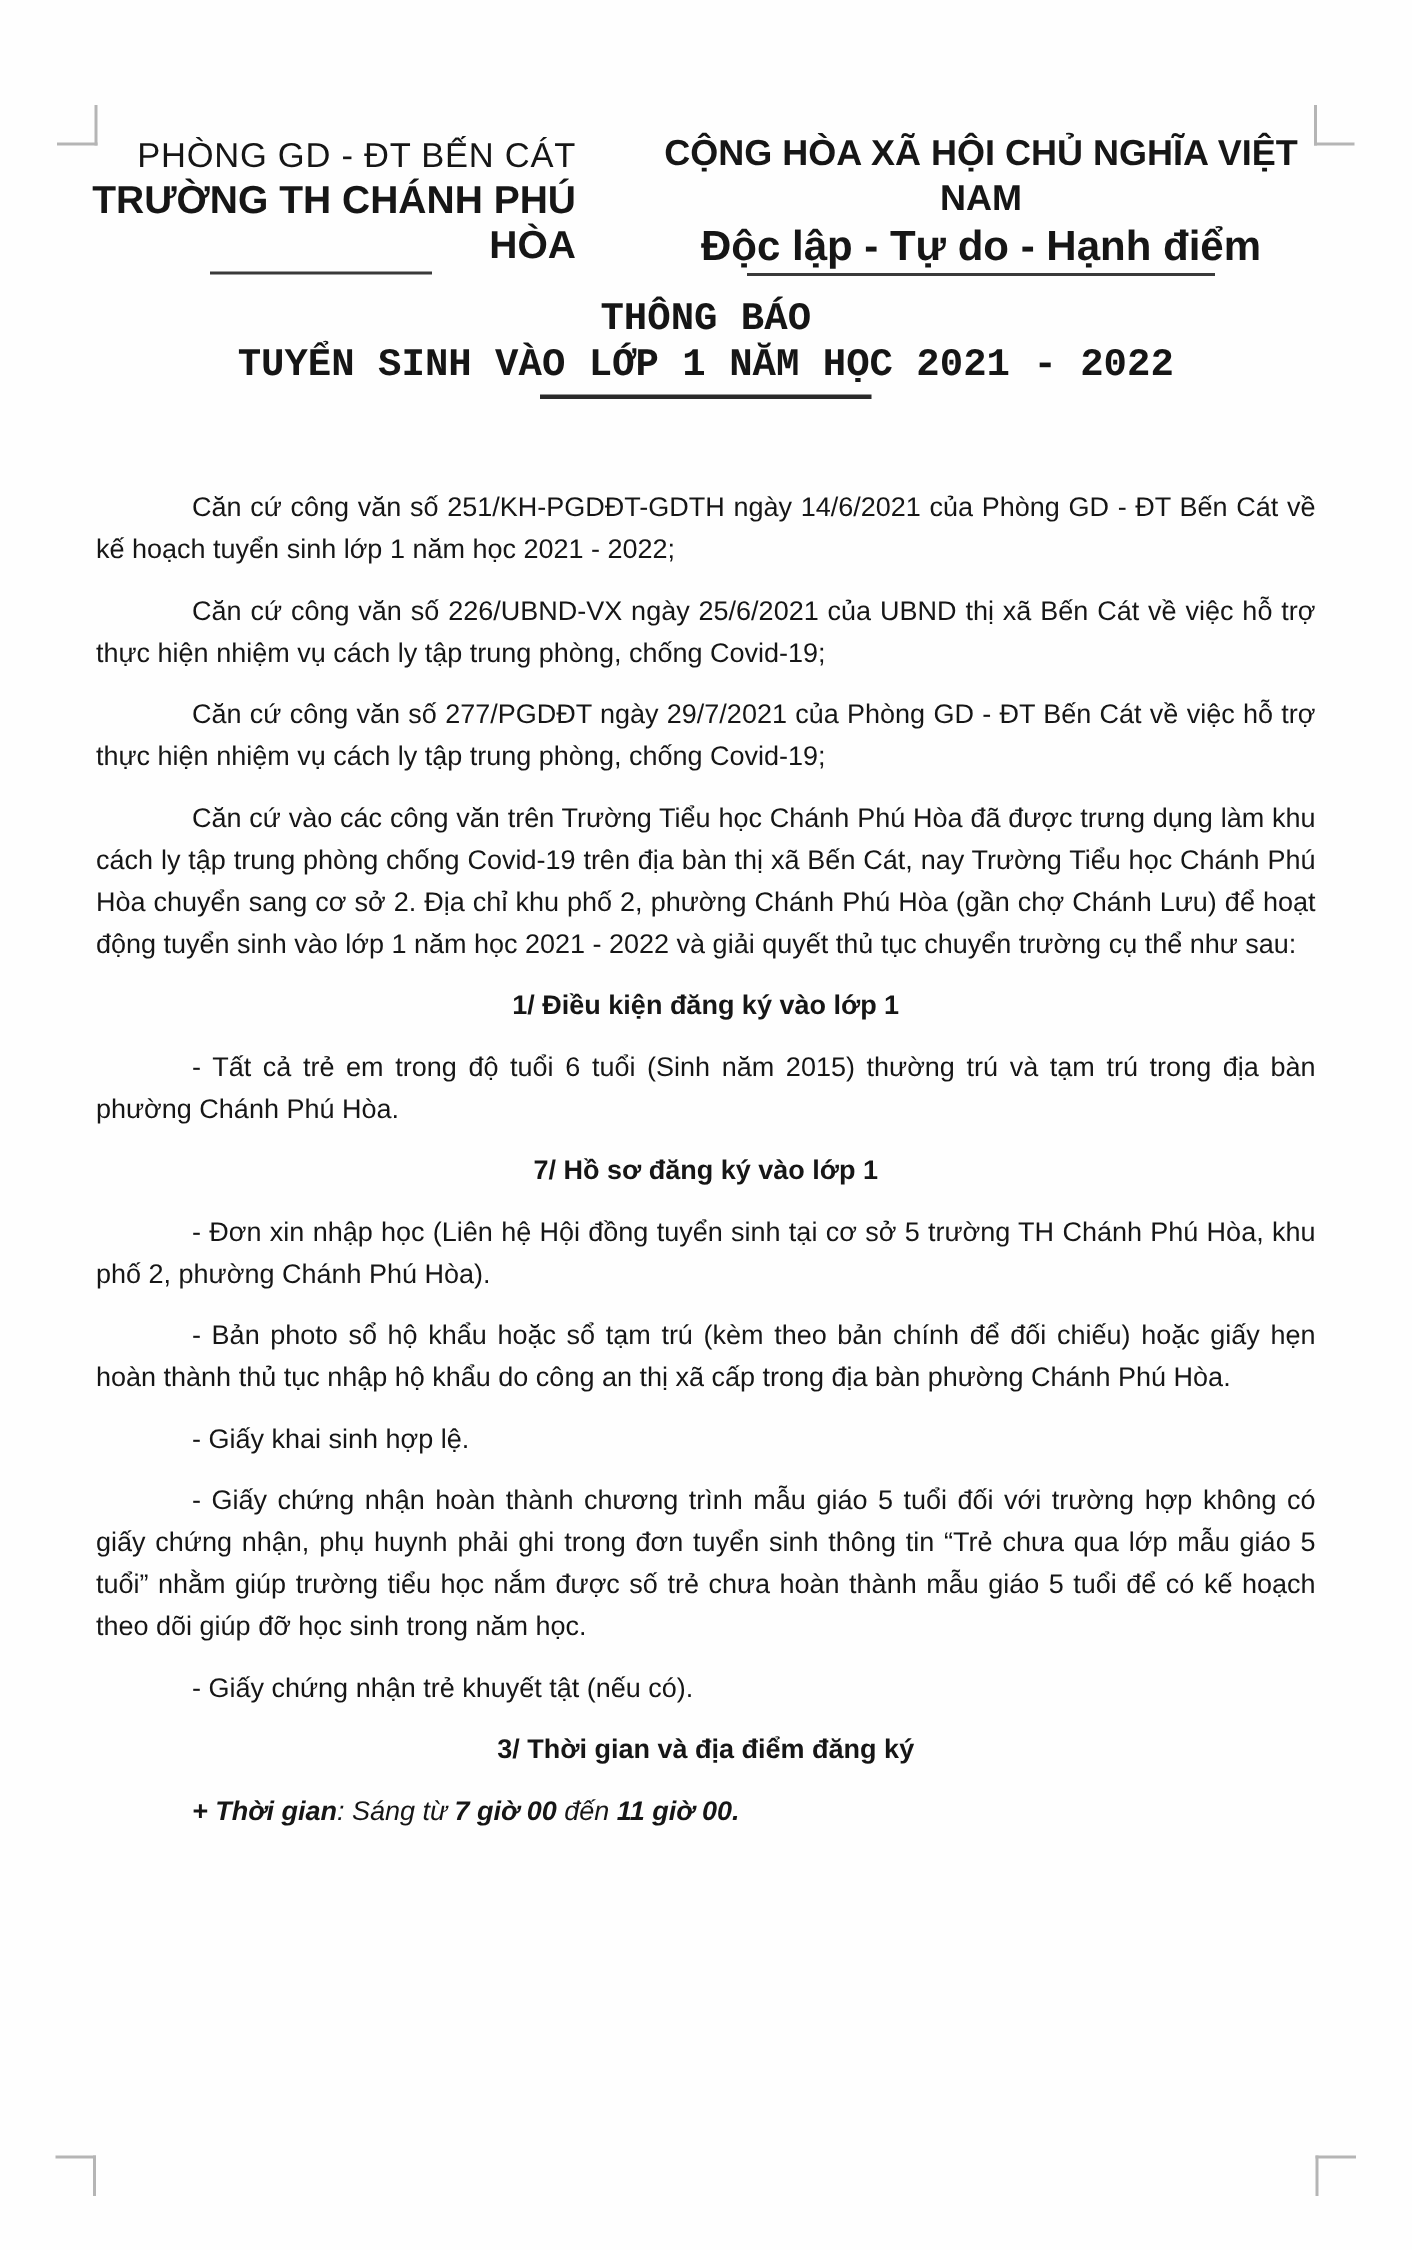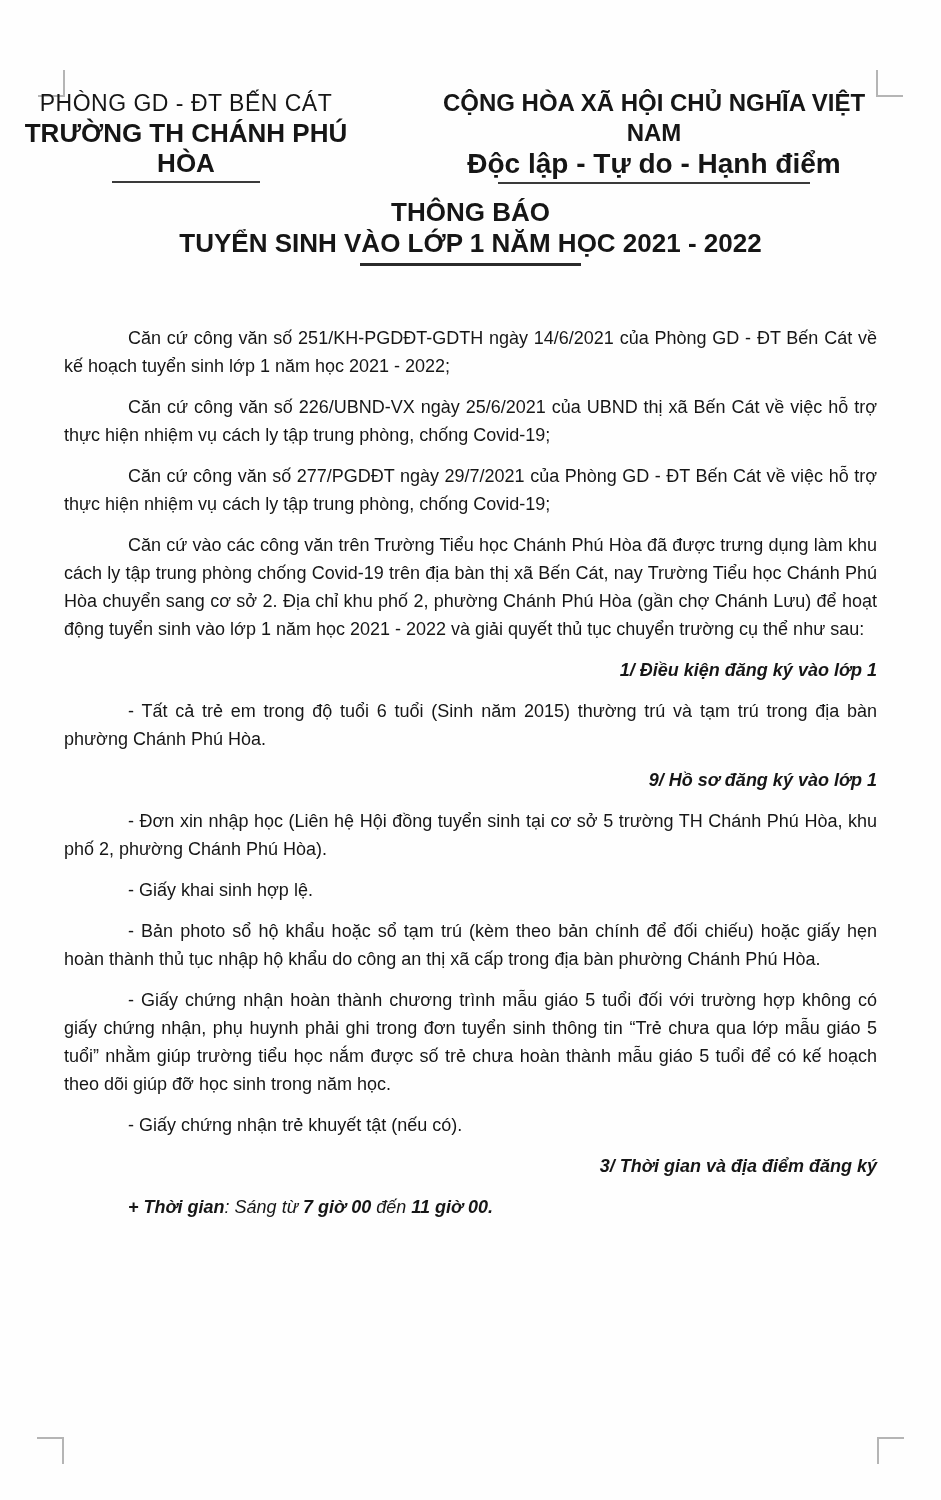--- a/index.html
+++ b/index.html
@@ -11,36 +11,36 @@
     position:relative;
     overflow:hidden;
   }
   .crop{position:absolute;width:25px;height:25px;}
   .crop.tl{left:38px;top:70px;border-right:2px solid #b5b5b5;border-bottom:2px solid #b5b5b5;}
   .crop.tr{left:876px;top:70px;border-left:2px solid #b5b5b5;border-bottom:2px solid #b5b5b5;}
   .crop.bl{left:37px;top:1437px;border-right:2px solid #b5b5b5;border-top:2px solid #b5b5b5;}
   .crop.br{left:877px;top:1437px;border-left:2px solid #b5b5b5;border-top:2px solid #b5b5b5;}
 
   .hdr{position:absolute;top:88px;left:0;width:941px;}
-  .hdr-left{position:absolute;left:16px;width:340px;text-align:center;}
+  .hdr-left{position:absolute;left:44px;width:340px;text-align:right;}
   .hdr-right{position:absolute;left:420px;width:468px;text-align:center;}
   .hdr-left .l1{font-size:23px;line-height:30px;letter-spacing:0.5px;}
   .hdr-left .l2{font-size:26px;line-height:30px;font-weight:700;}
   .hdr-right .l1{font-size:24px;line-height:30px;font-weight:700;}
   .hdr-right .l2{font-size:28px;line-height:32px;font-weight:700;}
   .hr-left{width:148px;height:0;border-bottom:2px solid #3a3a3a;margin:3px auto 0;}
   .hr-right{width:312px;height:0;border-bottom:2px solid #3a3a3a;margin:2px auto 0;}
 
   .ttl{position:absolute;top:197px;left:0;width:941px;text-align:center;}
-  .ttl .t1,.ttl .t2{font-size:26px;line-height:31px;font-weight:700;}
+  .ttl .t1,.ttl .t2{font-size:26px;line-height:31px;font-weight:700;font-family:Liberation Mono, monospace;}
   .hr-title{width:221px;height:0;border-bottom:3px solid #2a2a2a;margin:4px auto 0;}
 
   .content{position:absolute;top:324px;left:64px;width:813px;}
   .content p{margin:0 0 13px;font-size:18px;line-height:28px;text-align:justify;text-indent:64px;}
-  .content p.heading{font-weight:700;text-indent:0;text-align:right;font-style:italic;}
+  .content p.heading{font-weight:700;text-indent:0;text-align:center;}
   .content p:last-child{margin-bottom:0;font-style:italic;}
   .b{font-weight:700;}
 </style>
 </head>
 <body>
 
 <div class="crop tl"></div>
 <div class="crop tr"></div>
 <div class="crop bl"></div>
 <div class="crop br"></div>
@@ -64,21 +64,21 @@
   <div class="hr-title"></div>
 </div>
 
 <div class="content">
     <p class="body"><span>Căn cứ công văn số 251/KH-PGDĐT-GDTH ngày 14/6/2021 của Phòng GD - ĐT Bến Cát về kế hoạch tuyển sinh lớp 1 năm học 2021 - 2022;</span></p>
     <p class="body"><span>Căn cứ công văn số 226/UBND-VX ngày 25/6/2021 của UBND thị xã Bến Cát về việc hỗ trợ thực hiện nhiệm vụ cách ly tập trung phòng, chống Covid-19;</span></p>
     <p class="body"><span>Căn cứ công văn số 277/PGDĐT ngày 29/7/2021 của Phòng GD - ĐT Bến Cát về việc hỗ trợ thực hiện nhiệm vụ cách ly tập trung phòng, chống Covid-19;</span></p>
     <p class="body"><span>Căn cứ vào các công văn trên Trường Tiểu học Chánh Phú Hòa đã được trưng dụng làm khu cách ly tập trung phòng chống Covid-19 trên địa bàn thị xã Bến Cát, nay Trường Tiểu học Chánh Phú Hòa chuyển sang cơ sở 2. Địa chỉ khu phố 2, phường Chánh Phú Hòa (gần chợ Chánh Lưu) để hoạt động tuyển sinh vào lớp 1 năm học 2021 - 2022 và giải quyết thủ tục chuyển trường cụ thể như sau:</span></p>
     <p class="heading"><span>1/ Điều kiện đăng ký vào lớp 1</span></p>
     <p class="body"><span>- Tất cả trẻ em trong độ tuổi 6 tuổi (Sinh năm 2015) thường trú và tạm trú trong địa bàn phường Chánh Phú Hòa.</span></p>
-    <p class="heading"><span>9/ Hồ sơ đăng ký vào lớp 1</span></p>
+    <p class="heading"><span>7/ Hồ sơ đăng ký vào lớp 1</span></p>
     <p class="body"><span>- Đơn xin nhập học (Liên hệ Hội đồng tuyển sinh tại cơ sở 5 trường TH Chánh Phú Hòa, khu phố 2, phường Chánh Phú Hòa).</span></p>
+    <p class="body"><span>- Bản photo sổ hộ khẩu hoặc sổ tạm trú (kèm theo bản chính để đối chiếu) hoặc giấy hẹn hoàn thành thủ tục nhập hộ khẩu do công an thị xã cấp trong địa bàn phường Chánh Phú Hòa.</span></p>
     <p class="body"><span>- Giấy khai sinh hợp lệ.</span></p>
-    <p class="body"><span>- Bản photo sổ hộ khẩu hoặc sổ tạm trú (kèm theo bản chính để đối chiếu) hoặc giấy hẹn hoàn thành thủ tục nhập hộ khẩu do công an thị xã cấp trong địa bàn phường Chánh Phú Hòa.</span></p>
     <p class="body"><span>- Giấy chứng nhận hoàn thành chương trình mẫu giáo 5 tuổi đối với trường hợp không có giấy chứng nhận, phụ huynh phải ghi trong đơn tuyển sinh thông tin “Trẻ chưa qua lớp mẫu giáo 5 tuổi” nhằm giúp trường tiểu học nắm được số trẻ chưa hoàn thành mẫu giáo 5 tuổi để có kế hoạch theo dõi giúp đỡ học sinh trong năm học.</span></p>
     <p class="body"><span>- Giấy chứng nhận trẻ khuyết tật (nếu có).</span></p>
     <p class="heading"><span>3/ Thời gian và địa điểm đăng ký</span></p>
     <p class="body"><span class="b">+ Thời gian</span><span>: Sáng từ </span><span class="b">7 giờ 00</span><span> đến </span><span class="b">11 giờ 00.</span></p>
   </div>
 
 </body></html>

